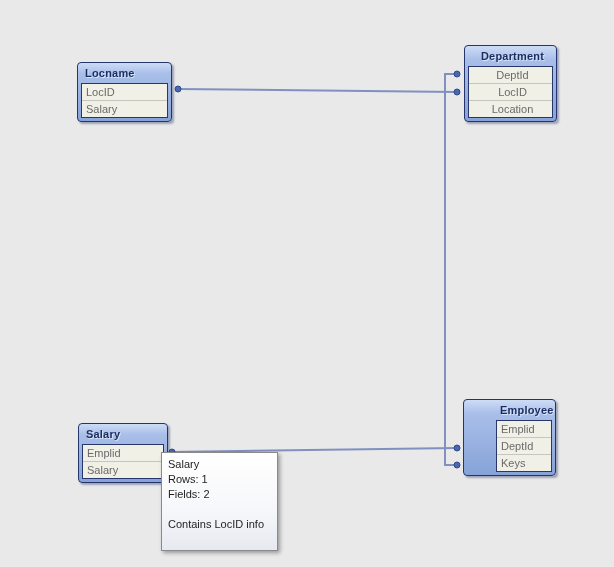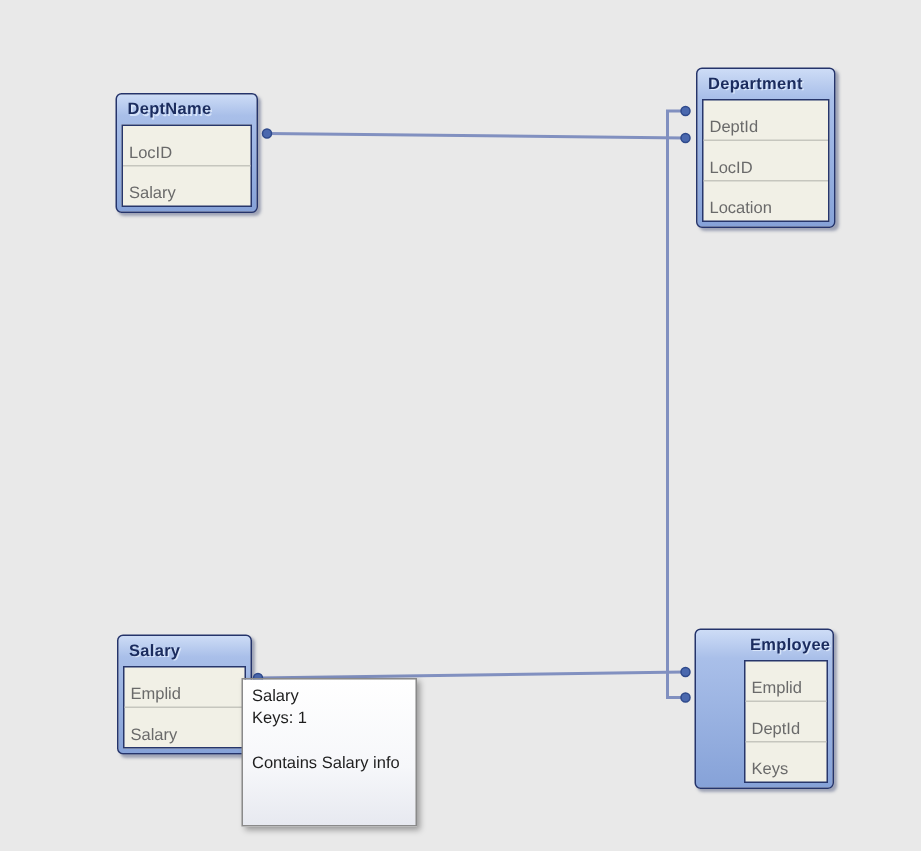--- a/index.html
+++ b/index.html
@@ -33,28 +33,28 @@
   }
   .tbl-body{
     background:#f1f0e6;
     border:1px solid #27366b;
   }
   .tbl-row{
     height:16px;line-height:16px;
     font-size:11px;color:#6a6a6a;
     padding-left:4px;
     border-bottom:1px solid #c6c6be;
-    white-space:nowrap;overflow:hidden;margin-top:10px;
+    white-space:nowrap;overflow:hidden;
   }
   .tbl-row:last-child{border-bottom:none;}
 
   #table-location  {left:77px; top:62px; width:95px;}
-  #table-department{left:464px;top:45px; width:93px;}
+  #table-department{left:464px;top:45px; width:93px;text-align:center;}
   #table-salary    {left:78px; top:423px;width:90px;}
-  #table-employee  {left:463px;top:419px;width:93px;padding-left:32px;}
+  #table-employee  {left:463px;top:399px;width:93px;padding-left:32px;}
 
   
   #connector-layer{
     position:absolute;left:0;top:0;width:614px;height:567px;
     z-index:2;pointer-events:none;
   }
 
   
   #tooltip{
     position:absolute;left:161px;top:452px;
@@ -84,21 +84,21 @@
 
     <circle cx="178" cy="89" r="3" fill="#4a68ae" stroke="#2f4a8c" stroke-width="1"></circle>
     <circle cx="457" cy="74" r="3" fill="#4a68ae" stroke="#2f4a8c" stroke-width="1"></circle>
     <circle cx="457" cy="92" r="3" fill="#4a68ae" stroke="#2f4a8c" stroke-width="1"></circle>
     <circle cx="457" cy="448" r="3" fill="#4a68ae" stroke="#2f4a8c" stroke-width="1"></circle>
     <circle cx="457" cy="465" r="3" fill="#4a68ae" stroke="#2f4a8c" stroke-width="1"></circle>
     <circle cx="172" cy="452" r="3" fill="#4a68ae" stroke="#2f4a8c" stroke-width="1"></circle>
   </svg>
 
   <div class="tbl" id="table-location">
-    <div class="tbl-header">DeptName</div>
+    <div class="tbl-header">Locname</div>
     <div class="tbl-body">
       <div class="tbl-row">LocID</div>
       <div class="tbl-row">Salary</div>
     </div>
   </div>
 
   <div class="tbl" id="table-department">
     <div class="tbl-header">Department</div>
     <div class="tbl-body">
       <div class="tbl-row">DeptId</div>
@@ -119,18 +119,19 @@
     <div class="tbl-header">Employee</div>
     <div class="tbl-body">
       <div class="tbl-row">Emplid</div>
       <div class="tbl-row">DeptId</div>
       <div class="tbl-row">Keys</div>
     </div>
   </div>
 
   <div id="tooltip">
     <div>Salary</div>
-    <div>Keys: 1</div>
+    <div>Rows: 1</div>
+    <div>Fields: 2</div>
     <div class="tt-spacer"></div>
-    <div>Contains Salary info</div>
+    <div>Contains LocID info</div>
   </div>
 
 </div>
 
 </body></html>

